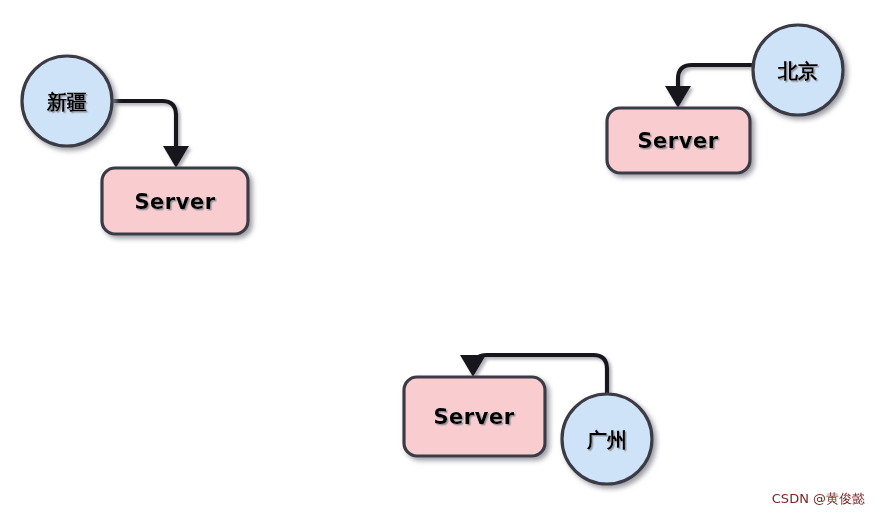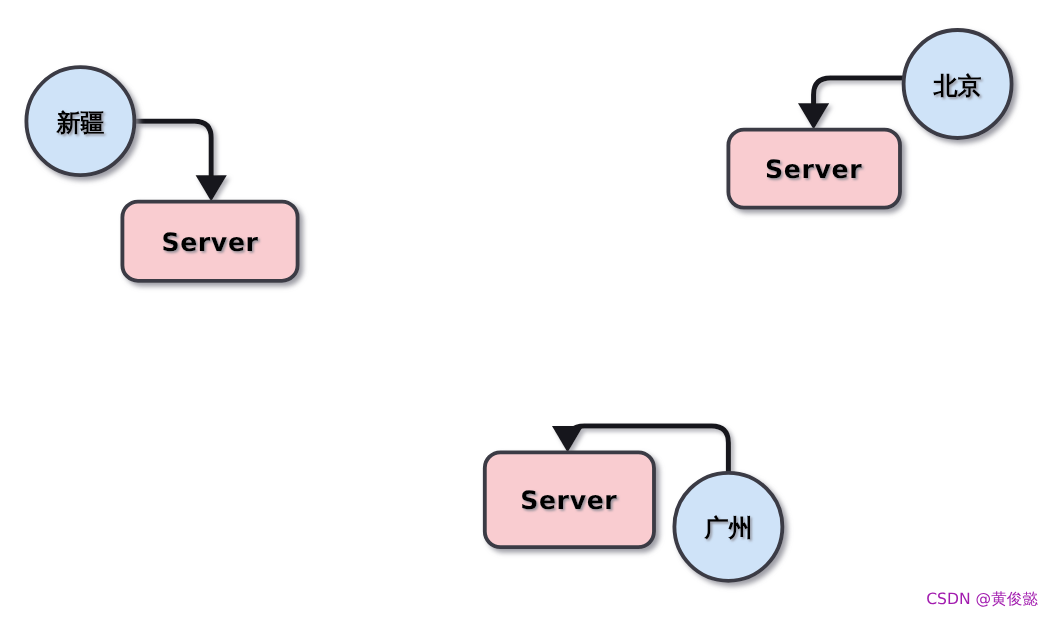--- a/index.html
+++ b/index.html
@@ -61,21 +61,21 @@
     fill: #000000;
     text-anchor: middle;
     dominant-baseline: central;
   }
   .watermark {
     position: absolute;
     right: 10px;
     bottom: 8px;
     font-family: "DejaVu Sans", sans-serif;
     font-size: 13px;
-    color: #a21caf;
+    color: #7f1d1d;
     white-space: nowrap;
     user-select: none;
   }
 </style>
 </head>
 <body>
 
 <div id="canvas">
 
   <svg class="diagram-svg" viewBox="0 0 875 516">

